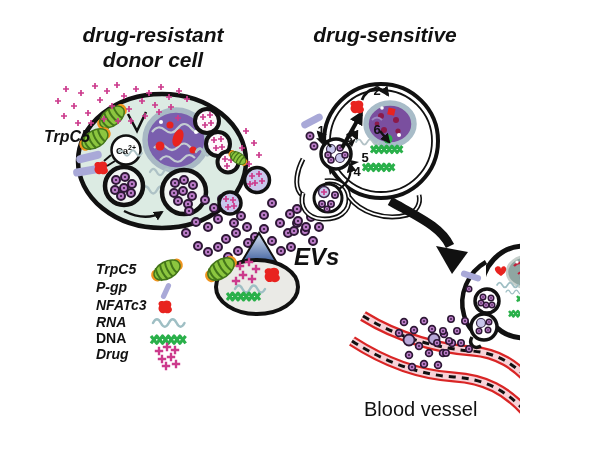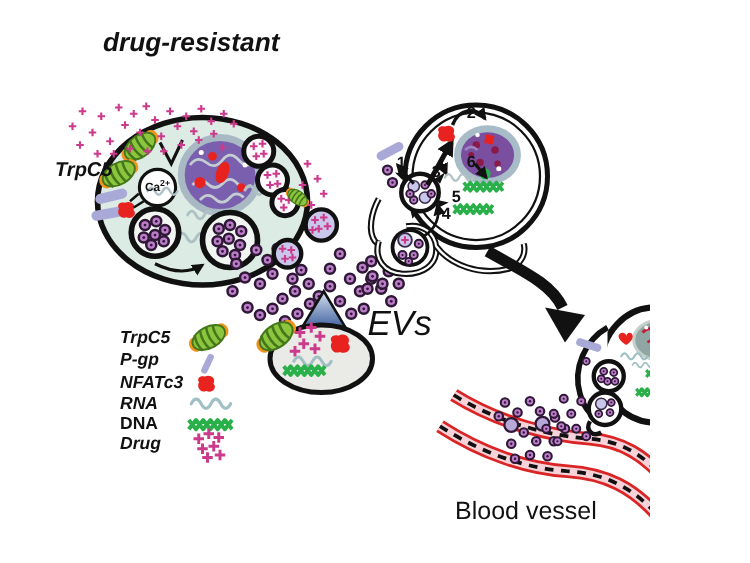--- a/index.html
+++ b/index.html
@@ -4,21 +4,21 @@
 <style>
   html,body{margin:0;padding:0;background:#ffffff;}
   .stage{position:relative;width:520px;height:450px;background:#ffffff;overflow:hidden;
          font-family:"Liberation Sans",sans-serif;color:#111;}
   .stage svg{position:absolute;left:0;top:0;}
   .label{position:absolute;white-space:nowrap;}
   .title{font-size:21px;font-weight:bold;font-style:italic;text-align:center;line-height:25px;width:210px;}
   .memlabel{font-size:16px;font-weight:bold;font-style:italic;}
   .ca{font-size:9.5px;font-weight:bold;text-align:center;width:30px;}
   .ca sup{font-size:7px;}
-  .evs{font-size:28px;font-weight:normal;font-style:italic;}
+  .evs{font-size:24px;font-weight:bold;font-style:italic;}
   .legend-label{font-size:14px;font-weight:bold;font-style:italic;}
   .legend-label.upright{font-style:normal;}
   .legend-label.big{font-size:14px;}
   .step{font-size:13px;font-weight:600;transform:translate(-50%,-50%);}
   .vessel-label{font-size:20px;font-weight:normal;}
 </style>
 </head>
 <body>
 
 <div class="stage">
@@ -401,22 +401,24 @@
           <use href="#plusShape" transform="translate(162 359) scale(1.4)"></use>
     <use href="#plusShape" transform="translate(171 357) scale(1.4)"></use>
           <use href="#plusShape" transform="translate(166 366) scale(1.4)"></use>
     <use href="#plusShape" transform="translate(176 364) scale(1.4)"></use>
   </g>
 </g>
 </svg>
 
 <div class="label title" style="left:48px;top:22px;">
   <div>drug-resistant</div>
+  <div>donor cell</div>
 </div>
 <div class="label title" style="left:280px;top:22px;">
+  <div>drug-sensitive</div>
 </div>
 
 <div class="label memlabel" style="left:44px;top:128px;">TrpC5</div>
 
 <div class="label ca" style="left:111px;top:144px;">
   <span>Ca</span><sup>2+</sup>
 </div>
 
 <div class="label evs" style="left:294px;top:243px;">EVs</div>
 

